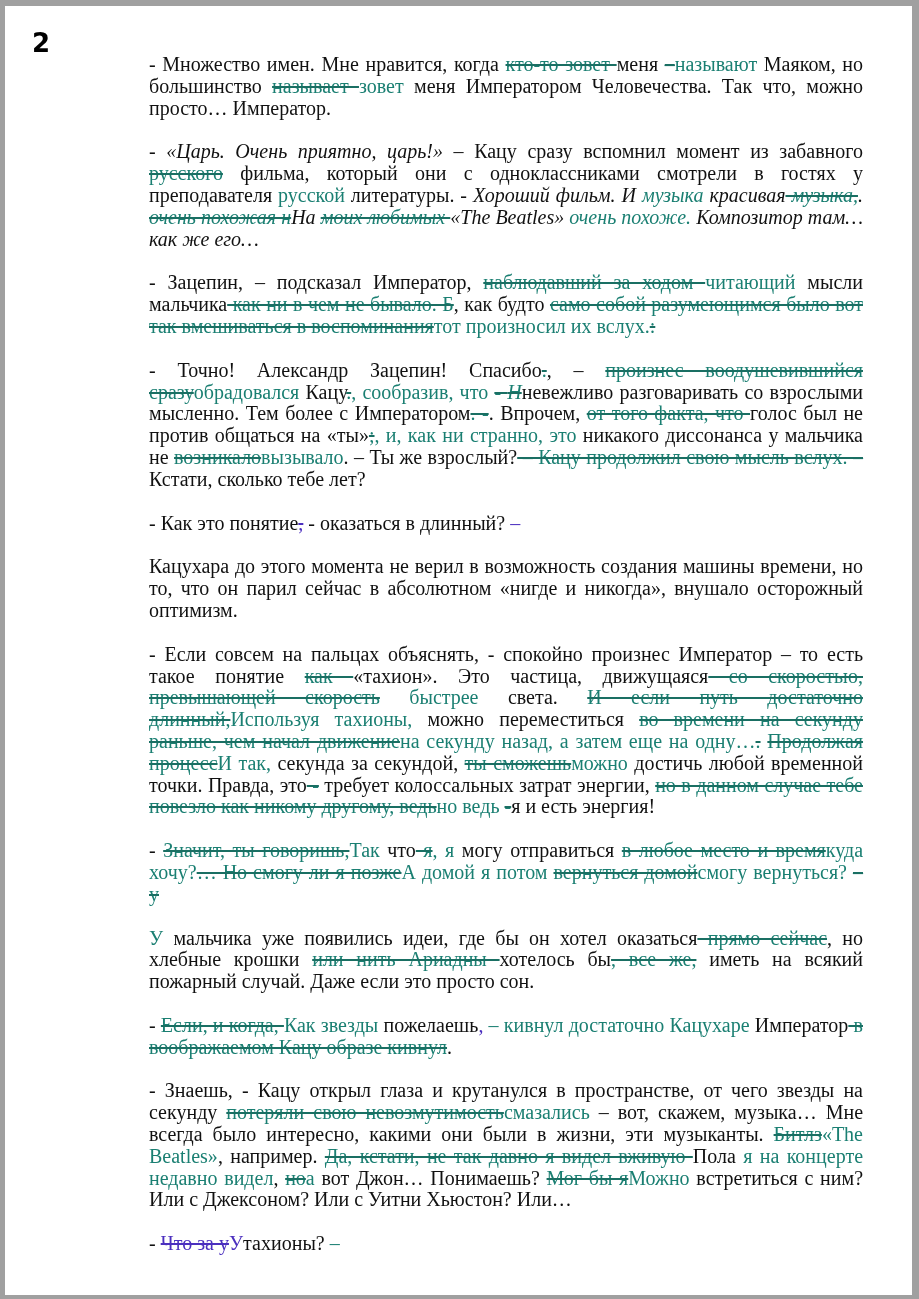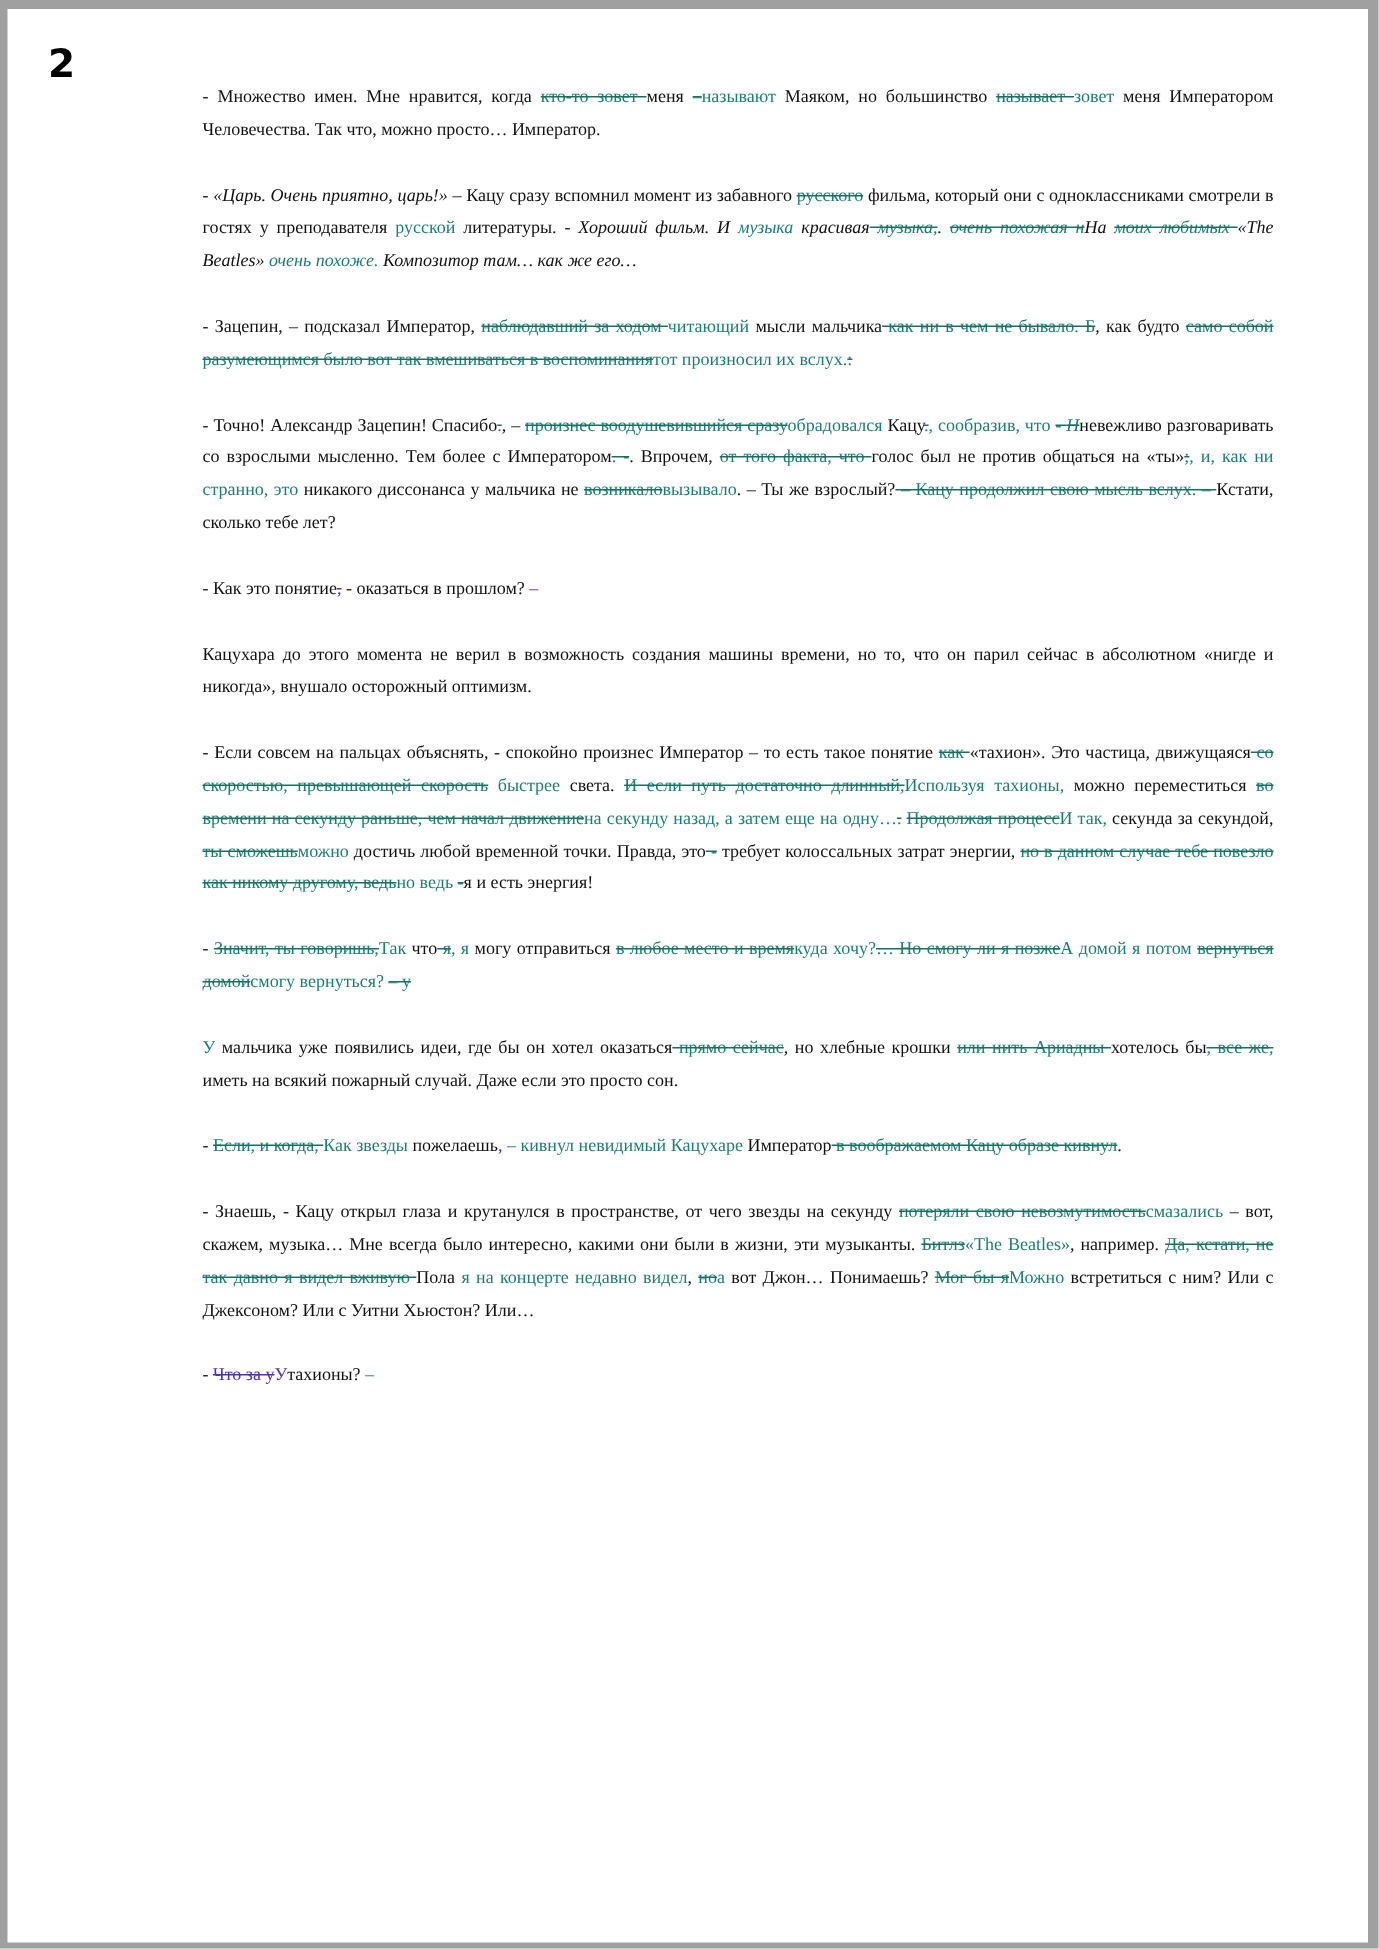--- a/index.html
+++ b/index.html
@@ -18,24 +18,24 @@
   .page-number {
     position: absolute;
     left: 27px; top: 22px;
     font-family: "DejaVu Sans", sans-serif;
     font-weight: bold;
     font-size: 26px;
     color: #000;
   }
   .body-text {
     position: absolute;
-    left: 130px; top: 48px;
+    left: 144px; top: 48px;
     width: 714px;
     font-family: "Liberation Serif", serif;
-    font-size: 12px;
+    font-size: 20px;
     line-height: 21.8px;
     color: #111;
     text-align: justify;
   }
   .para { margin: 0 0 22px 0; }
   .seg-ins { color: #1a7f72; }
   .seg-del { color: #1a7f72; text-decoration: line-through; text-decoration-color: #1a6f63; }
   .seg-pins { color: #4b2fbf; }
   .seg-pdel { color: #4b2fbf; text-decoration: line-through; }
   .seg-it { font-style: italic; }
@@ -43,22 +43,22 @@
 </head>
 <body>
 
 <div class="page">
   <div class="page-number">2</div>
   <div class="body-text" id="body-text">
       <p class="para"><span class="">- Множество имен. Мне нравится, когда </span><span class="seg-del">кто-то зовет </span><span class="">меня </span><span class="seg-del">–</span><span class="seg-ins">называют</span><span class=""> Маяком, но большинство </span><span class="seg-del">называет </span><span class="seg-ins">зовет</span><span class=""> меня Императором Человечества. Так что, можно просто… Император.</span></p>
       <p class="para"><span class="">- </span><span class="seg-it">«Царь. Очень приятно, царь!»</span><span class=""> – Кацу сразу вспомнил момент из забавного </span><span class="seg-del">русского</span><span class=""> фильма, который они с одноклассниками смотрели в гостях у преподавателя </span><span class="seg-ins">русской</span><span class=""> литературы. - </span><span class="seg-it">Хороший фильм. И </span><span class="seg-ins seg-it">музыка</span><span class="seg-it"> красивая</span><span class="seg-del seg-it"> музыка,</span><span class="seg-it">. </span><span class="seg-del seg-it">очень похожая н</span><span class="seg-it">На </span><span class="seg-del seg-it">моих любимых </span><span class="seg-it">«The Beatles» </span><span class="seg-ins seg-it">очень похоже.</span><span class="seg-it"> Композитор там… как же его…</span></p>
       <p class="para"><span class="">- Зацепин, – подсказал Император, </span><span class="seg-del">наблюдавший за ходом </span><span class="seg-ins">читающий</span><span class=""> мысли мальчика</span><span class="seg-del"> как ни в чем не бывало. Б</span><span class="">, как будто </span><span class="seg-del">само собой разумеющимся было вот так вмешиваться в воспоминания</span><span class="seg-ins">тот произносил их вслух.</span><span class="seg-del">:</span></p>
       <p class="para"><span class="">- Точно! Александр Зацепин! Спасибо</span><span class="seg-del">.</span><span class="">, – </span><span class="seg-del">произнес воодушевившийся сразу</span><span class="seg-ins">обрадовался</span><span class=""> Кацу</span><span class="seg-del">.</span><span class="seg-ins">, сообразив, что </span><span class="seg-del"> - </span><span class="seg-del seg-it">Н</span><span class="">невежливо разговаривать со взрослыми мысленно. Тем более с Императором</span><span class="seg-del">. -</span><span class="">. Впрочем, </span><span class="seg-del">от того факта, что </span><span class="">голос был не против общаться на «ты»</span><span class="seg-del">;</span><span class="seg-ins">, и, как ни странно, это</span><span class=""> никакого диссонанса у мальчика не </span><span class="seg-del">возникало</span><span class="seg-ins">вызывало</span><span class="">. – Ты же взрослый?</span><span class="seg-del"> – Кацу продолжил свою мысль вслух. – </span><span class=""> Кстати, сколько тебе лет?</span></p>
-      <p class="para"><span class="">- Как это понятие</span><span class="seg-pdel">,</span><span class=""> - оказаться в прошлом? </span><span class="seg-pins">–</span></p>
+      <p class="para"><span class="">- Как это понятие</span><span class="seg-pdel">,</span><span class=""> - оказаться в длинный? </span><span class="seg-pins">–</span></p>
       <p class="para"><span class="">Кацухара до этого момента не верил в возможность создания машины времени, но то, что он парил сейчас в абсолютном «нигде и никогда», внушало осторожный оптимизм.</span></p>
       <p class="para"><span class="">- Если совсем на пальцах объяснять, - спокойно произнес Император – то есть такое понятие </span><span class="seg-del">как </span><span class="">«тахион». Это частица, движущаяся</span><span class="seg-del"> со скоростью, превышающей скорость</span><span class="seg-ins"> быстрее</span><span class=""> света. </span><span class="seg-del">И если путь достаточно длинный,</span><span class="seg-ins">Используя тахионы,</span><span class=""> можно переместиться </span><span class="seg-del">во времени на секунду раньше, чем начал движение</span><span class="seg-ins">на секунду назад, а затем еще на одну…</span><span class="seg-del">.</span><span class=""> </span><span class="seg-del">Продолжая процесс</span><span class="seg-ins">И так,</span><span class=""> секунда за секундой, </span><span class="seg-del">ты сможешь</span><span class="seg-ins">можно</span><span class=""> достичь любой временной точки. Правда, это</span><span class="seg-del"> -</span><span class=""> требует колоссальных затрат энергии, </span><span class="seg-del">но в данном случае тебе повезло как никому другому, ведь</span><span class="seg-ins">но ведь </span><span class="seg-del">-</span><span class="">я и есть энергия!</span></p>
       <p class="para"><span class="">- </span><span class="seg-del">Значит, ты говоришь,</span><span class="seg-ins">Так</span><span class=""> что</span><span class="seg-del"> я</span><span class="seg-ins">, я</span><span class=""> могу отправиться </span><span class="seg-del">в любое место и время</span><span class="seg-ins">куда хочу?</span><span class="seg-del">… Но смогу ли я позже</span><span class="seg-ins">А домой я потом </span><span class="seg-del">вернуться домой</span><span class="seg-ins">смогу вернуться?</span><span class=""> </span><span class="seg-del">– у</span></p>
       <p class="para"><span class="seg-ins">У</span><span class=""> мальчика уже появились идеи, где бы он хотел оказаться</span><span class="seg-del"> прямо сейчас</span><span class="">, но хлебные крошки </span><span class="seg-del">или нить Ариадны </span><span class="">хотелось бы</span><span class="seg-del">, все же,</span><span class=""> иметь на всякий пожарный случай. Даже если это просто сон.</span></p>
-      <p class="para"><span class="">- </span><span class="seg-del">Если, и когда, </span><span class="seg-ins">Как звезды</span><span class=""> пожелаешь</span><span class="seg-pins">,</span><span class="seg-ins"> – кивнул невидимый Кацухаре</span><span class=""> Император</span><span class="seg-del"> в воображаемом Кацу образе кивнул</span><span class="">.</span></p>
+      <p class="para"><span class="">- </span><span class="seg-del">Если, и когда, </span><span class="seg-ins">Как звезды</span><span class=""> пожелаешь</span><span class="seg-pins">,</span><span class="seg-ins"> – кивнул достаточно Кацухаре</span><span class=""> Император</span><span class="seg-del"> в воображаемом Кацу образе кивнул</span><span class="">.</span></p>
       <p class="para"><span class="">- Знаешь, - Кацу открыл глаза и крутанулся в пространстве, от чего звезды на секунду </span><span class="seg-del">потеряли свою невозмутимость</span><span class="seg-ins">смазались</span><span class=""> – вот, скажем, музыка… Мне всегда было интересно, какими они были в жизни, эти музыканты. </span><span class="seg-del">Битлз</span><span class="seg-ins">«The Beatles»</span><span class="">, например. </span><span class="seg-del">Да, кстати, не так давно я видел вживую </span><span class="">Пола </span><span class="seg-ins">я на концерте недавно видел</span><span class="">, </span><span class="seg-del">но</span><span class="seg-ins">а</span><span class=""> вот Джон… Понимаешь? </span><span class="seg-del">Мог бы я</span><span class="seg-ins">Можно</span><span class=""> встретиться с ним? Или с Джексоном? Или с Уитни Хьюстон? Или…</span></p>
       <p class="para"><span class="">- </span><span class="seg-pdel">Что за у</span><span class="seg-pins">У</span><span class="">тахионы? </span><span class="seg-ins">–</span></p>
     </div>
 </div>
 
 </body></html>

